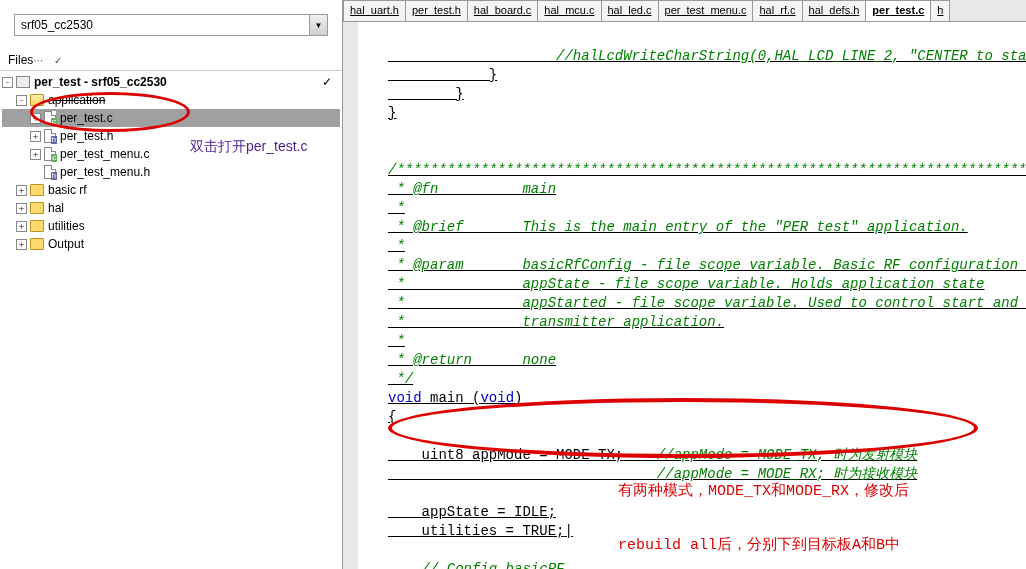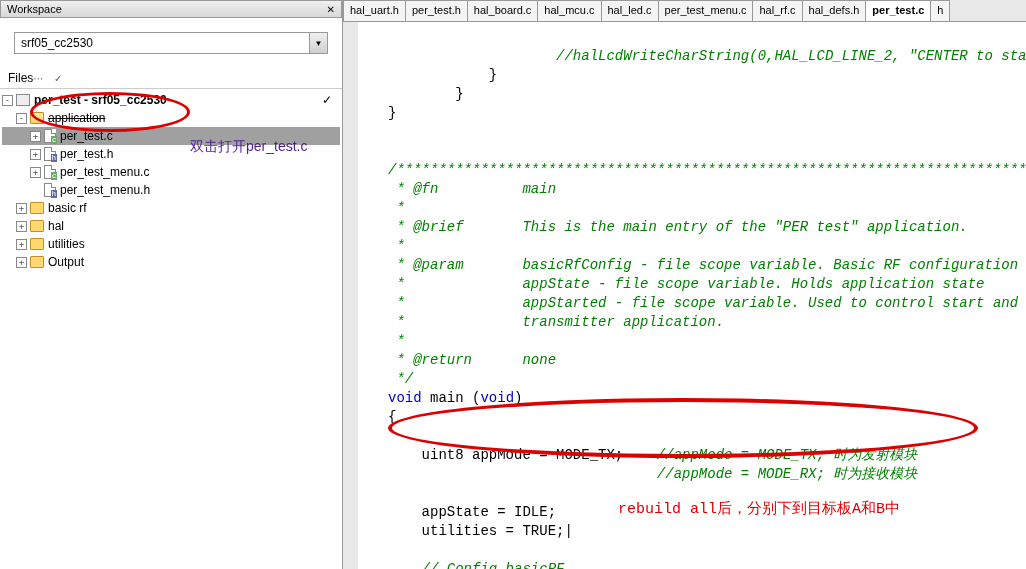--- a/index.html
+++ b/index.html
@@ -22,39 +22,35 @@
 .folder.open { background: linear-gradient(#fff0b0,#ffd060); }
 .fileicon { width: 12px; height: 14px; background: #fff; border: 1px solid #888; margin-right: 4px; position: relative; flex-shrink: 0; }
 .fileicon::after { content: ""; position: absolute; top: -1px; right: -1px; width: 4px; height: 4px; background: #fff; border-left: 1px solid #888; border-bottom: 1px solid #888; }
 .fileicon.c::before { content: "c"; position: absolute; bottom: -2px; right: -2px; font-size: 8px; background: #6a6; color: #fff; padding: 0 1px; line-height: 1; }
 .fileicon.h::before { content: "h"; position: absolute; bottom: -2px; right: -2px; font-size: 8px; background: #66a; color: #fff; padding: 0 1px; line-height: 1; }
 .label { color: #000; }
 .proj-label { font-weight: bold; }
 .check { margin-left: auto; margin-right: 8px; font-size: 12px; }
 .annotation { position: absolute; color: #4c1d95; font-size: 14px; pointer-events: none; }
 .ellipse1 { position: absolute; border: 3px solid #d00; border-radius: 50%; pointer-events: none; }
-.editor-area { flex: 1; display: flex; flex-direction: column; overflow: hidden; position: relative; }
+.editor-area { flex: 1; display: flex; flex-direction: column; overflow: hidden; position: relative; text-decoration: underline; }
 .tabs { display: flex; background: #e8e8e8; border-bottom: 1px solid #999; overflow: hidden; height: 22px; }
 .tab { padding: 3px 6px; border: 1px solid #999; border-bottom: none; background: #f4f4f4; font-size: 11px; margin-right: -1px; cursor: pointer; white-space: nowrap; }
 .tab.active { background: #fff; font-weight: bold; }
 .code { flex: 1; padding: 6px 10px 6px 30px; font-family: "Courier New", monospace; font-size: 14px; line-height: 19px; white-space: pre; overflow: hidden; border-left: 15px solid #e8e8e8; position: relative; }
 .kw { color: #0000c0; }
 .comment { color: #008000; font-style: italic; }
 .ctext { color: #000; }
 .ellipse-code { position: absolute; border: 4px solid #d00; border-radius: 50%; pointer-events: none; }
 .red-anno { position: absolute; color: #d00; font-size: 15px; pointer-events: none; }
 </style>
 </head>
 <body>
 
 <div class="workspace" style="position:relative;">
-  <div class="ws-title">
-    <span>Workspace</span>
-    <span class="ws-close">✕</span>
-  </div>
   <div class="ws-dropdown">
     <input value="srf05_cc2530" style="">
     <div class="dd-btn">▼</div>
   </div>
   <div class="ws-header">
     <span>Files</span>
     <span class="ws-icons">⋯ ✓</span>
   </div>
   <div class="tree">
     <div class="tree-row">
@@ -151,15 +147,16 @@
 <span><span class="ctext">    uint8 appMode = MODE_TX;</span>    <span class="comment">//appMode = MODE_TX; 时为发射模块</span></span>
 <span>                                <span class="comment">//appMode = MODE_RX; 时为接收模块</span></span>
 
 <span class="ctext">    appState = IDLE;</span>
 <span><span class="ctext">    utilities = TRUE;</span><span class="ctext">|</span></span>
 
 <span class="comment">    // Config basicRF</span>
 
 
     <div class="ellipse-code" style="left:30px;top:376px;width:590px;height:60px;"></div>
-    <div class="red-anno" style="left:260px;top:478px;">rebuild all后，分别下到目标板A和B中</div>
+    <div class="red-anno" style="left:260px;top:460px;">有两种模式，MODE_TX和MODE_RX，修改后</div>
+    <div class="red-anno" style="left:260px;top:514px;">rebuild all后，分别下到目标板A和B中</div>
   </div>
 </div>
 
 </body></html>

